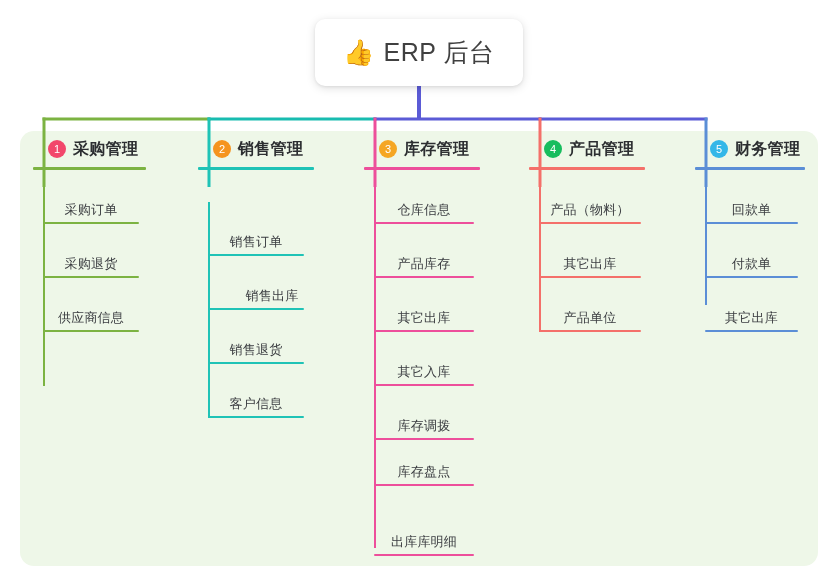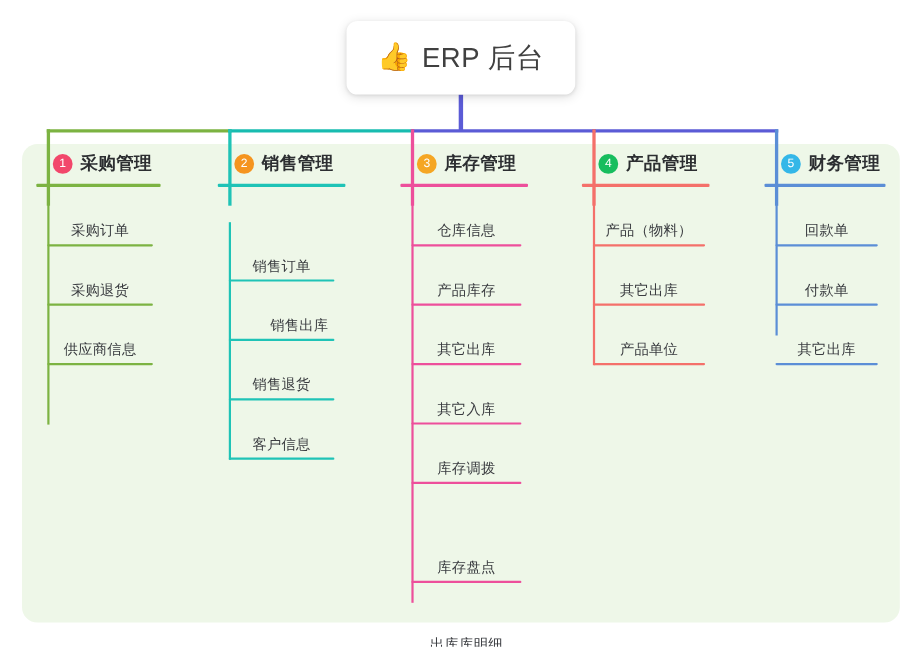--- a/index.html
+++ b/index.html
@@ -235,21 +235,21 @@
           <div class="item-rule" style="width: 100px; background: rgb(237, 79, 155);"></div>
         </div>
         <div class="item" style="height: 54px; width: 100px;">
           <span class="item-label">其它入库</span>
           <div class="item-rule" style="width: 100px; background: rgb(237, 79, 155);"></div>
         </div>
         <div class="item" style="height: 54px; width: 100px;">
           <span class="item-label">库存调拨</span>
           <div class="item-rule" style="width: 100px; background: rgb(237, 79, 155);"></div>
         </div>
-        <div class="item" style="height: 46px; width: 100px; margin-top: 44px;">
+        <div class="item" style="height: 46px; width: 100px;">
           <span class="item-label">库存盘点</span>
           <div class="item-rule" style="width: 100px; background: rgb(237, 79, 155);"></div>
         </div>
         <div class="item" style="height: 70px; width: 100px; align-items: flex-end;">
           <span class="item-label">出库库明细</span>
           <div class="item-rule" style="width: 100px; background: rgb(237, 79, 155);"></div>
         </div>
       </div>
     </div>
     <div class="column" style="left: 529px; width: 128px;">

